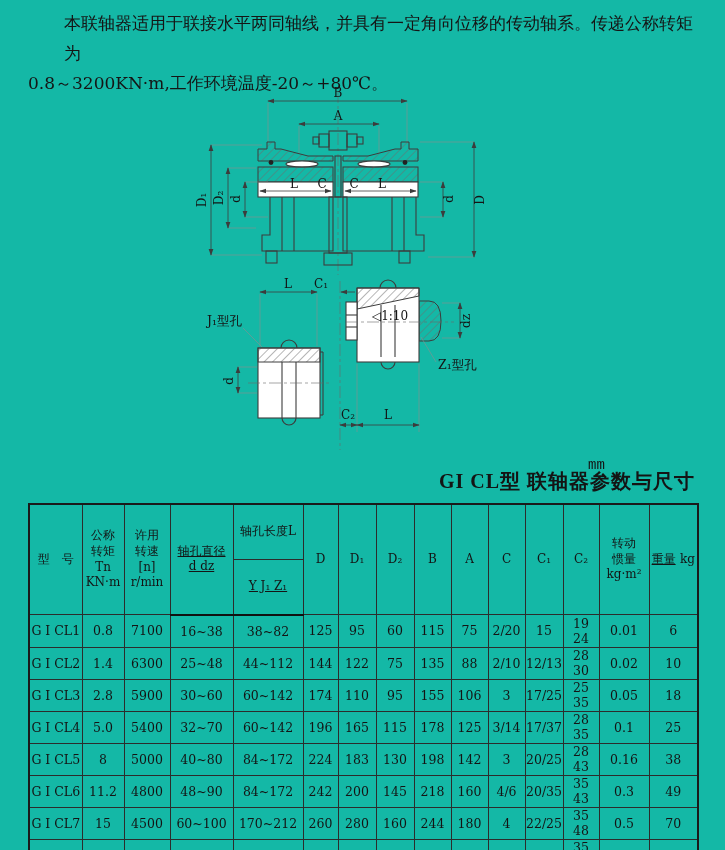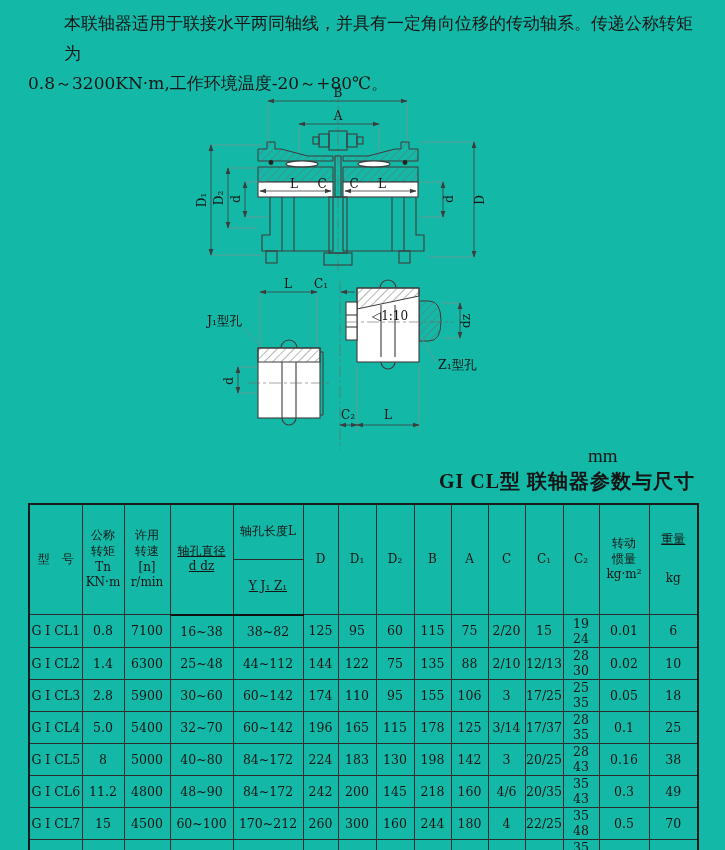--- a/index.html
+++ b/index.html
@@ -17,35 +17,35 @@
   .dim{stroke:#3c3c3c;stroke-width:.8;marker-start:url(#ar);marker-end:url(#ar);}
   .dime{stroke:#3c3c3c;stroke-width:.8;marker-end:url(#ar);}
   .ext{stroke:#8d8d8d;stroke-width:.6;}
   .cl{stroke:#6a6a6a;stroke-width:.6;stroke-dasharray:12 3 3 3;}
   .diagram text{font-family:"DejaVu Serif","Liberation Serif",serif;font-size:12px;fill:#141414;}
   .diagram text.zh{font-size:12.5px;}
   
   .tbl-title{position:absolute;left:30px;top:468px;width:665px;text-align:right;
              font-family:Liberation Serif, serif;font-weight:bold;
              font-size:20px;letter-spacing:1px;color:#141414;}
-  .tbl-unit{position:absolute;left:588px;top:445px;font-family:Liberation Serif, serif;
-            font-size:19px;color:#141414;}
+  .tbl-unit{position:absolute;left:588px;top:457px;font-family:Liberation Mono, monospace;
+            font-size:14px;color:#141414;}
   
   table.ctab{position:absolute;left:28px;top:503px;width:669px;border-collapse:collapse;
              table-layout:fixed;border:2px solid #1a1a1a;}
   table.ctab th,table.ctab td{border:1px solid #2c2c2c;text-align:center;vertical-align:middle;
              font-family:"DejaVu Serif","Liberation Serif",serif;font-size:12.5px;font-weight:normal;
              color:#141414;padding:0;overflow:hidden;}
   table.ctab th{white-space:pre-line;line-height:1.3;font-size:12px;}
   tr.h1 th{height:40px;}
   tr.h2 th{height:40px;}
   table.ctab td{height:31px;}
   td.model{text-align:left;padding-left:6px;}
   .hv{border-bottom:2.5px solid #111 !important;text-decoration:underline;}
-  .wcell{display:flex;flex-direction:column;justify-content:space-around;height:78px;align-items:center;}
+  .wcell{display:flex;flex-direction:row;justify-content:space-around;height:78px;align-items:center;}
   .wtop{text-decoration:underline;}
 </style>
 </head>
 <body>
 
 <div class="page">
 
   <div class="intro">
     <div class="l1">本联轴器适用于联接水平两同轴线，并具有一定角向位移的传动轴系。传递公称转矩为</div>
     <div class="l2">0.8～3200KN·m,工作环境温度-20～+80℃。</div>
@@ -359,21 +359,21 @@
           <td>0.3</td>
           <td>49</td>
         </tr>
         <tr>
           <td class="model">G I CL7</td>
           <td>15</td>
           <td>4500</td>
           <td>60~100</td>
           <td>170~212</td>
           <td>260</td>
-          <td>300</td>
+          <td>280</td>
           <td>160</td>
           <td>244</td>
           <td>180</td>
           <td>4</td>
           <td>22/25</td>
           <td>35 48</td>
           <td>0.5</td>
           <td>70</td>
         </tr>
         <tr>

